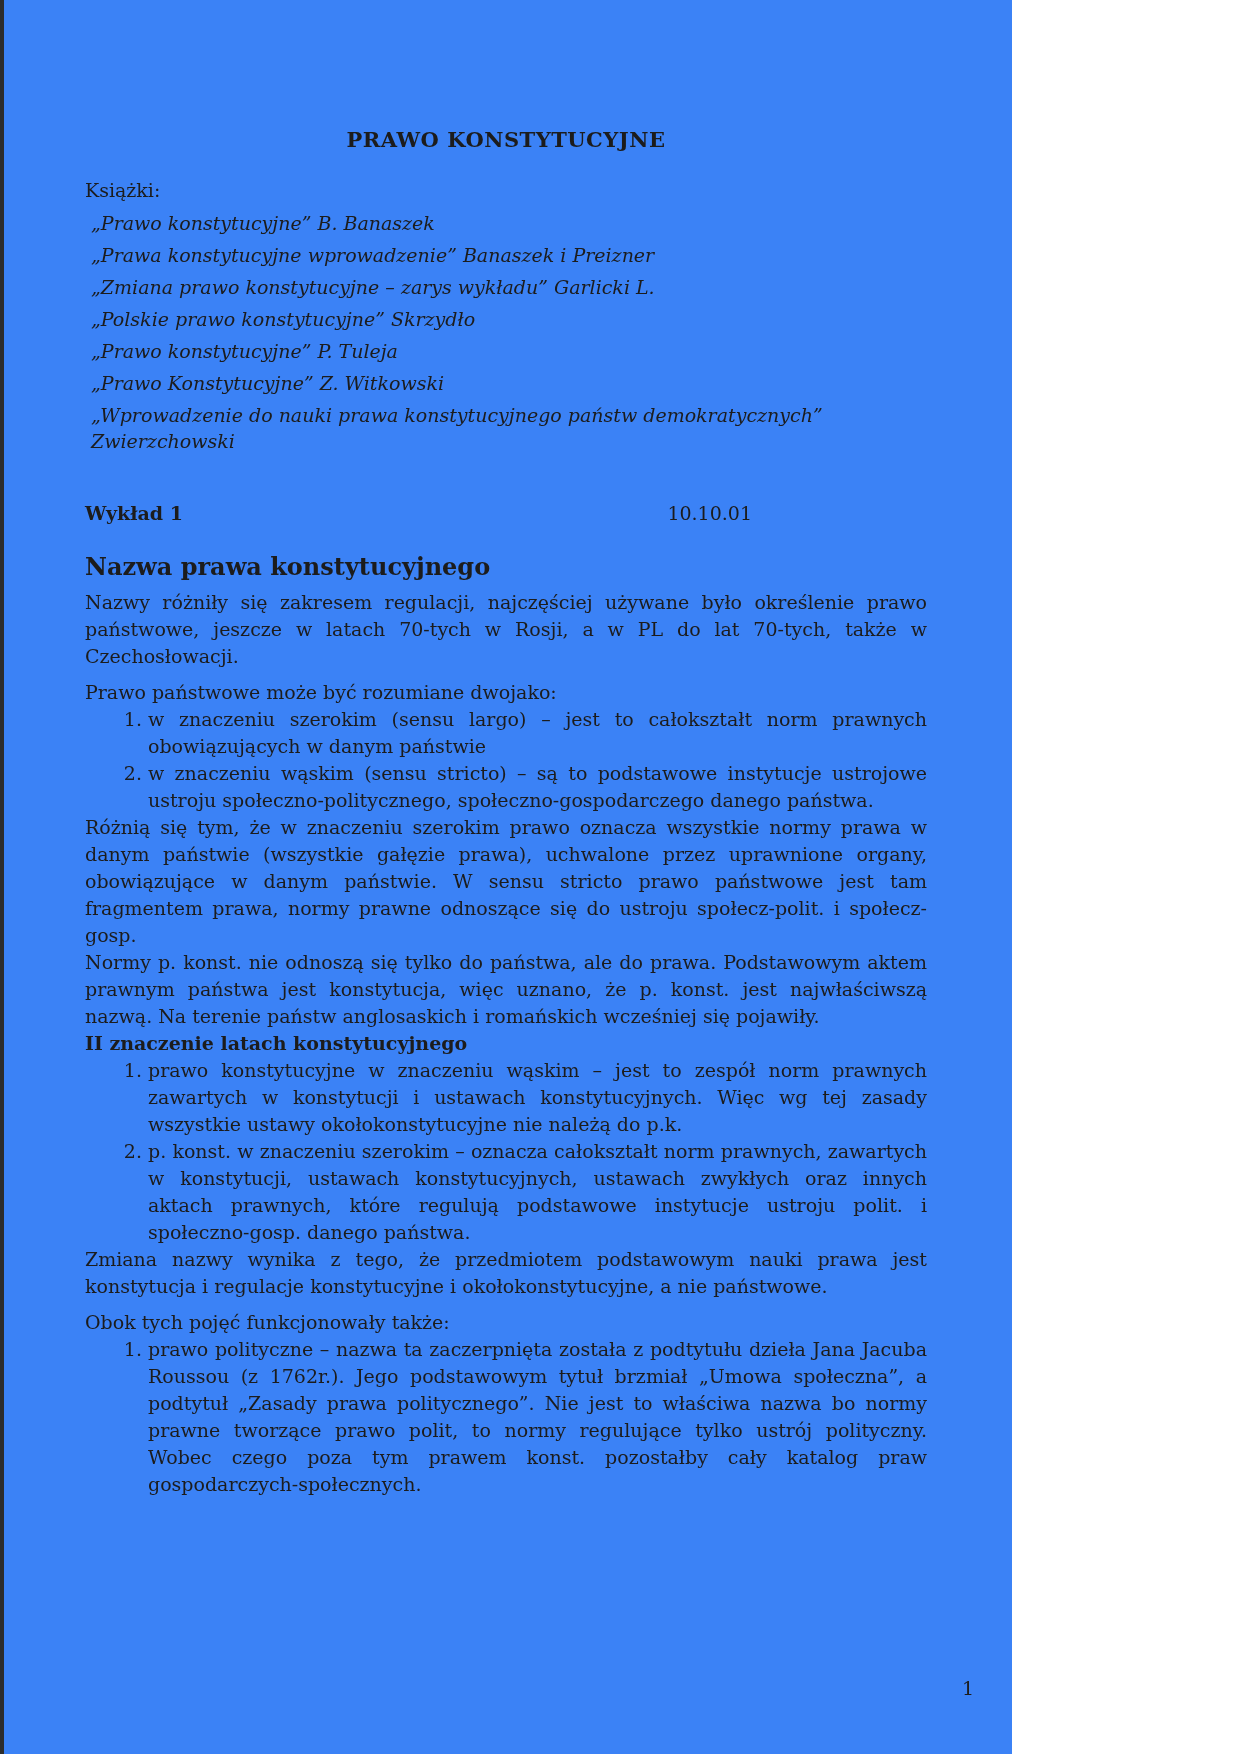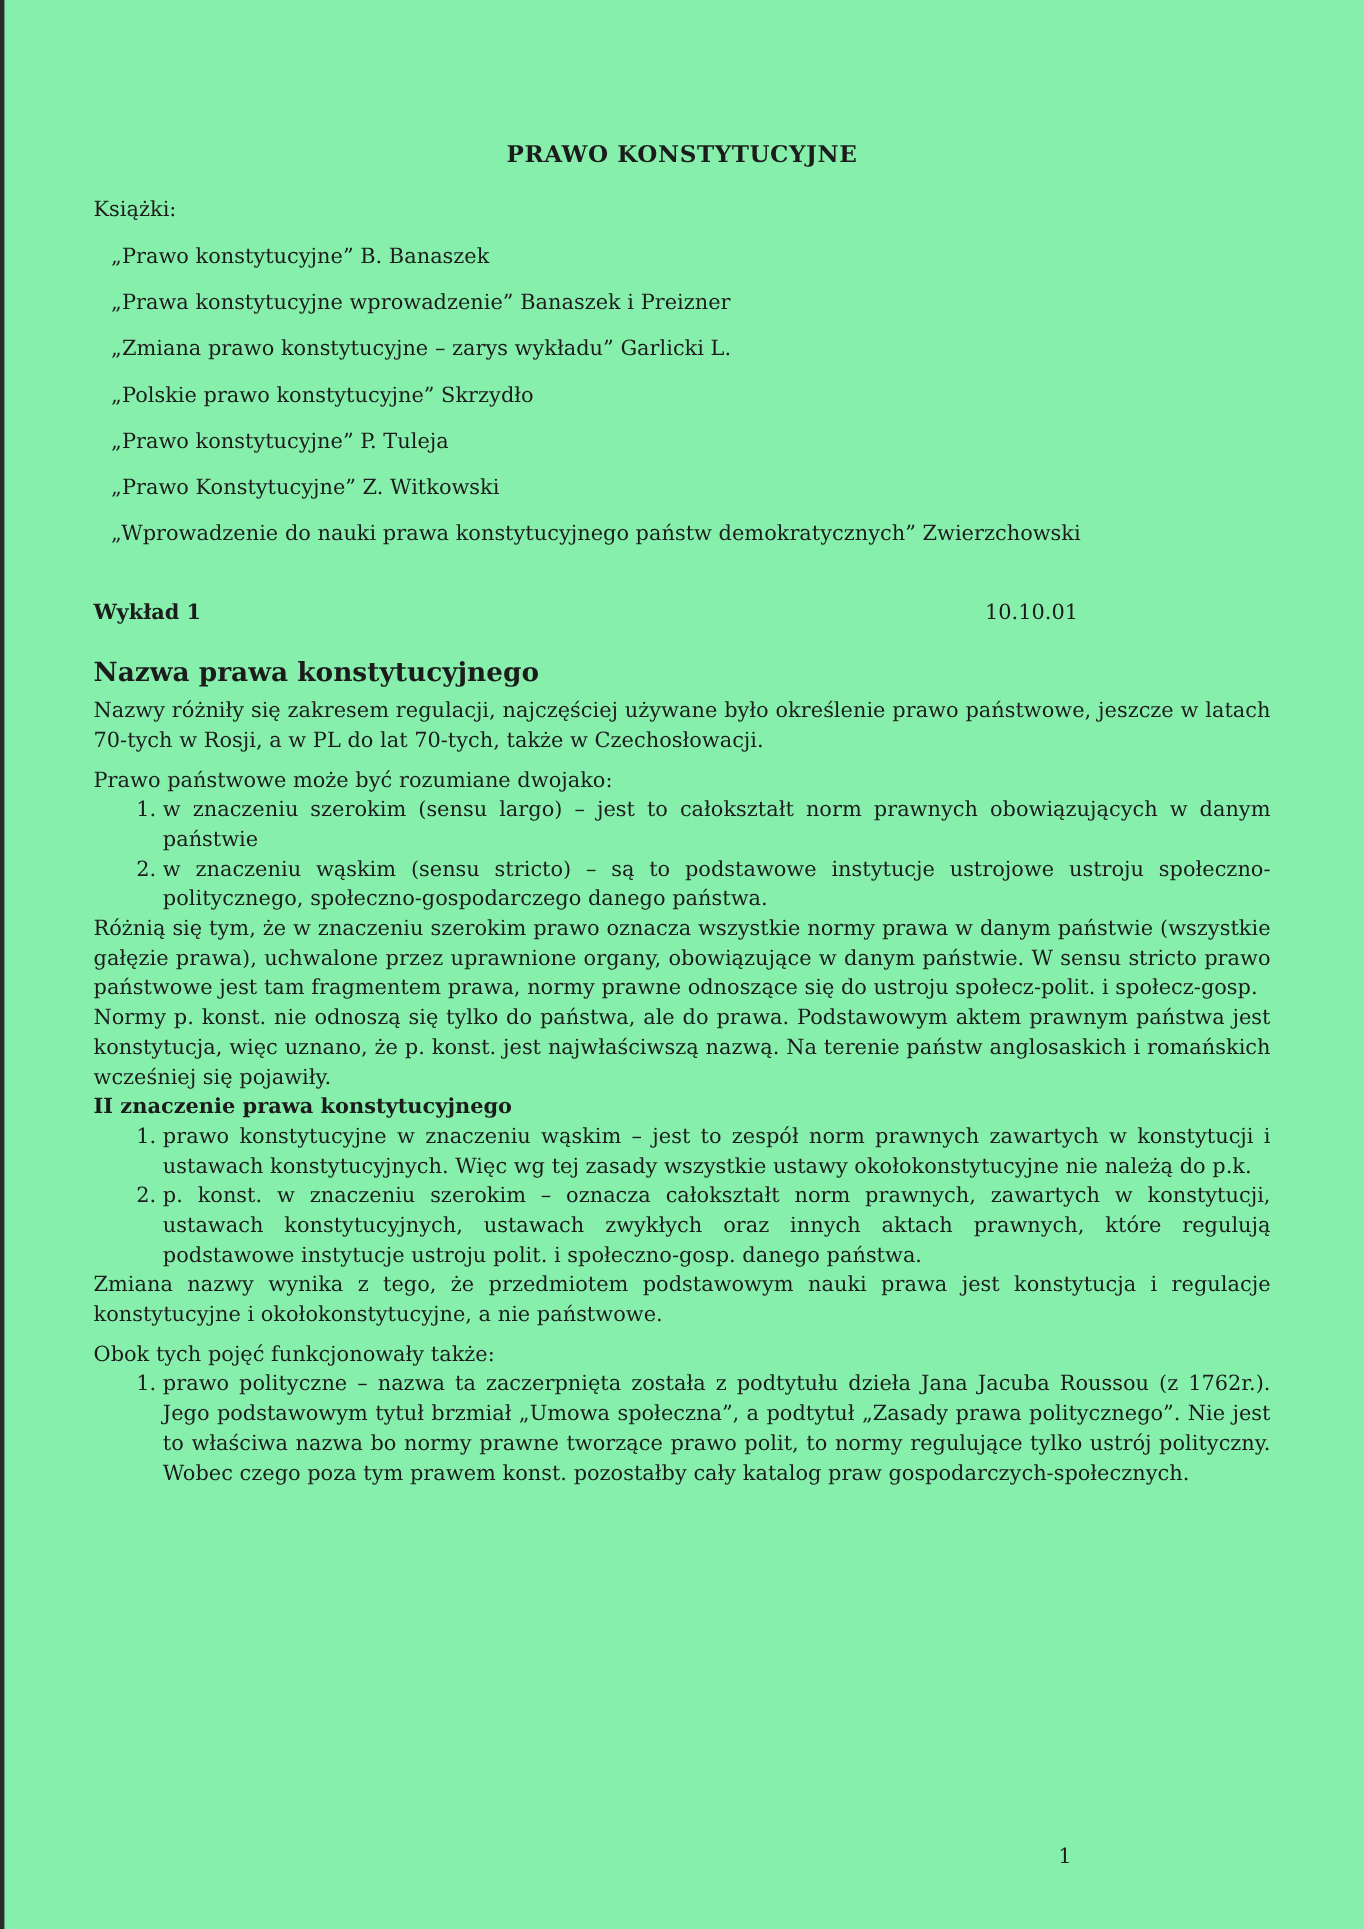--- a/index.html
+++ b/index.html
@@ -3,23 +3,23 @@
 <meta charset="utf-8">
 <title>PRAWO KONSTYTUCYJNE</title>
 <style>
   html, body {
     margin: 0;
     padding: 0;
     background: #ffffff;
   }
   .page {
     position: relative;
-    width: 1240px;
+    width: 1012px;
     height: 1754px;
-    background: #86efac;
+    background: #3b82f6;
     overflow: hidden;
     font-family: "DejaVu Serif", "Liberation Serif", serif;
     font-size: 19px;
     line-height: 27px;
     color: #1c1c1c;
   }
   
   .scan-edge {
     position: absolute;
     left: 0;
@@ -39,22 +39,23 @@
     letter-spacing: 0.5px;
     line-height: 27px;
   }
   .author {
     margin: 0 0 31px 0;
   }
   .books-heading {
     margin: 0;
   }
   .book-list p {
-    margin: 16px;
+    margin: 6px;
     line-height: 26px;
+    font-style: italic;
   }
   .lecture-row {
     margin-top: 46px;
     display: flex;
     justify-content: space-between;
     padding-right: 175px;
     gap: 17px;
   }
   .lecture-title {
     font-weight: bold;
@@ -126,21 +127,21 @@
 
     <p class="para gap-top">Prawo państwowe może być rozumiane dwojako:</p>
     <ol class="num-list">
       <li>w znaczeniu szerokim (sensu largo) – jest to całokształt norm prawnych obowiązujących w danym państwie</li>
       <li>w znaczeniu wąskim (sensu stricto) – są to podstawowe instytucje ustrojowe ustroju społeczno-politycznego, społeczno-gospodarczego danego państwa.</li>
     </ol>
 
     <p class="para">Różnią się tym, że w znaczeniu szerokim prawo oznacza wszystkie normy prawa w danym państwie (wszystkie gałęzie prawa), uchwalone przez uprawnione organy, obowiązujące w danym państwie. W sensu stricto prawo państwowe jest tam fragmentem prawa, normy prawne odnoszące się do ustroju społecz-polit. i społecz-gosp.</p>
     <p class="para">Normy p. konst. nie odnoszą się tylko do państwa, ale do prawa. Podstawowym aktem prawnym państwa jest konstytucja, więc uznano, że p. konst. jest najwłaściwszą nazwą. Na terenie państw anglosaskich i romańskich wcześniej się pojawiły.</p>
 
-    <h2 class="subheading">II znaczenie prawa konstytucyjnego</h2>
+    <h2 class="subheading">II znaczenie latach konstytucyjnego</h2>
 
     <ol class="num-list gap-top">
       <li>prawo konstytucyjne w znaczeniu wąskim – jest to zespół norm prawnych zawartych w konstytucji i ustawach konstytucyjnych. Więc wg tej zasady wszystkie ustawy okołokonstytucyjne nie należą do p.k.</li>
       <li>p. konst. w znaczeniu szerokim – oznacza całokształt norm prawnych, zawartych w konstytucji, ustawach konstytucyjnych, ustawach zwykłych oraz innych aktach prawnych, które regulują podstawowe instytucje ustroju polit. i społeczno-gosp. danego państwa.</li>
     </ol>
 
     <p class="para">Zmiana nazwy wynika z tego, że przedmiotem podstawowym nauki prawa jest konstytucja i regulacje konstytucyjne i okołokonstytucyjne, a nie państwowe.</p>
 
     <p class="para gap-top">Obok tych pojęć funkcjonowały także:</p>
     <ol class="num-list">

